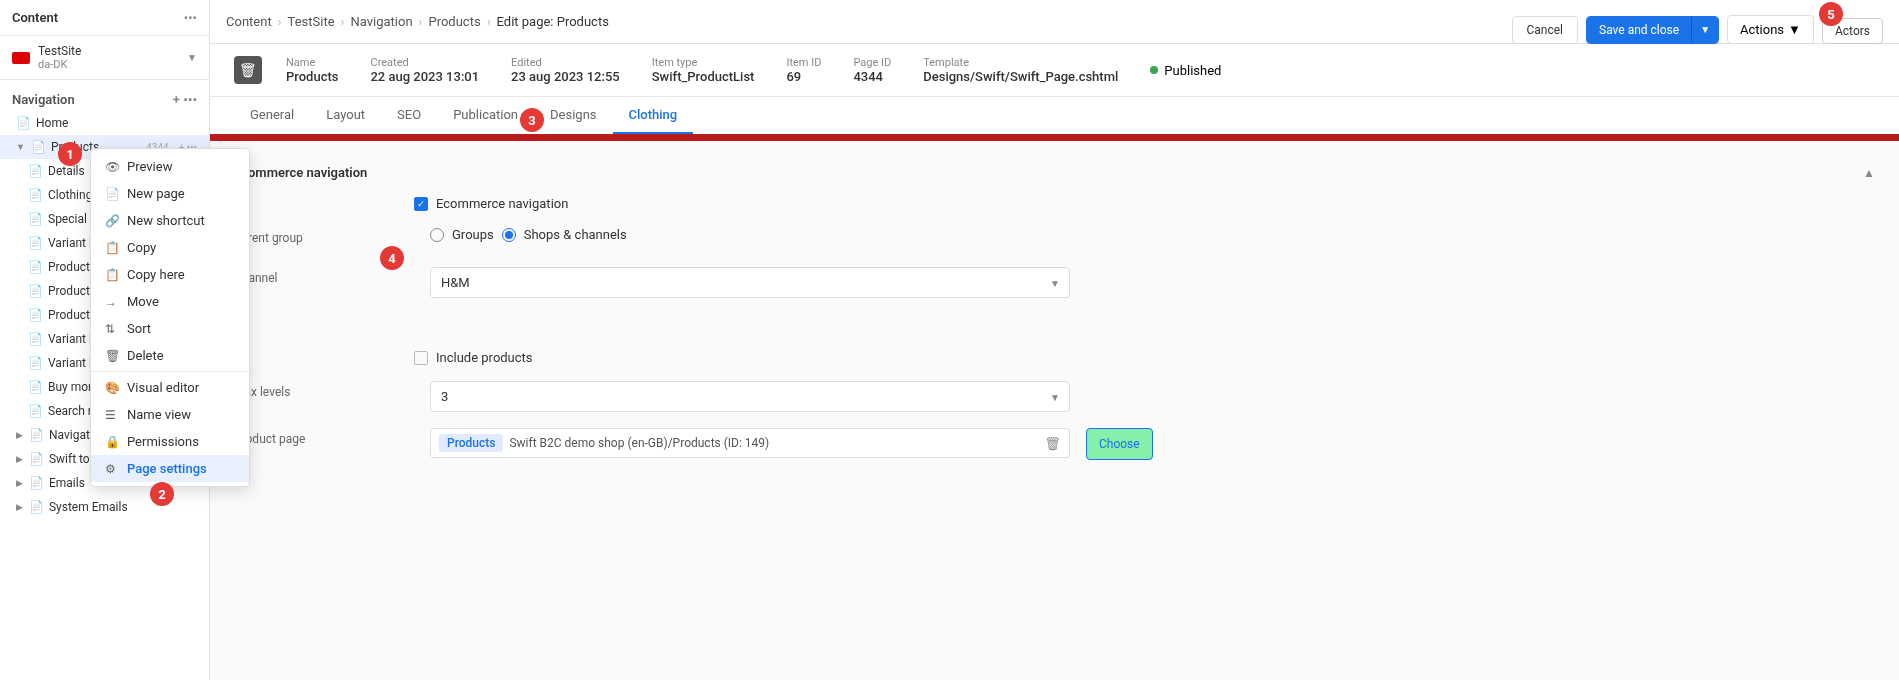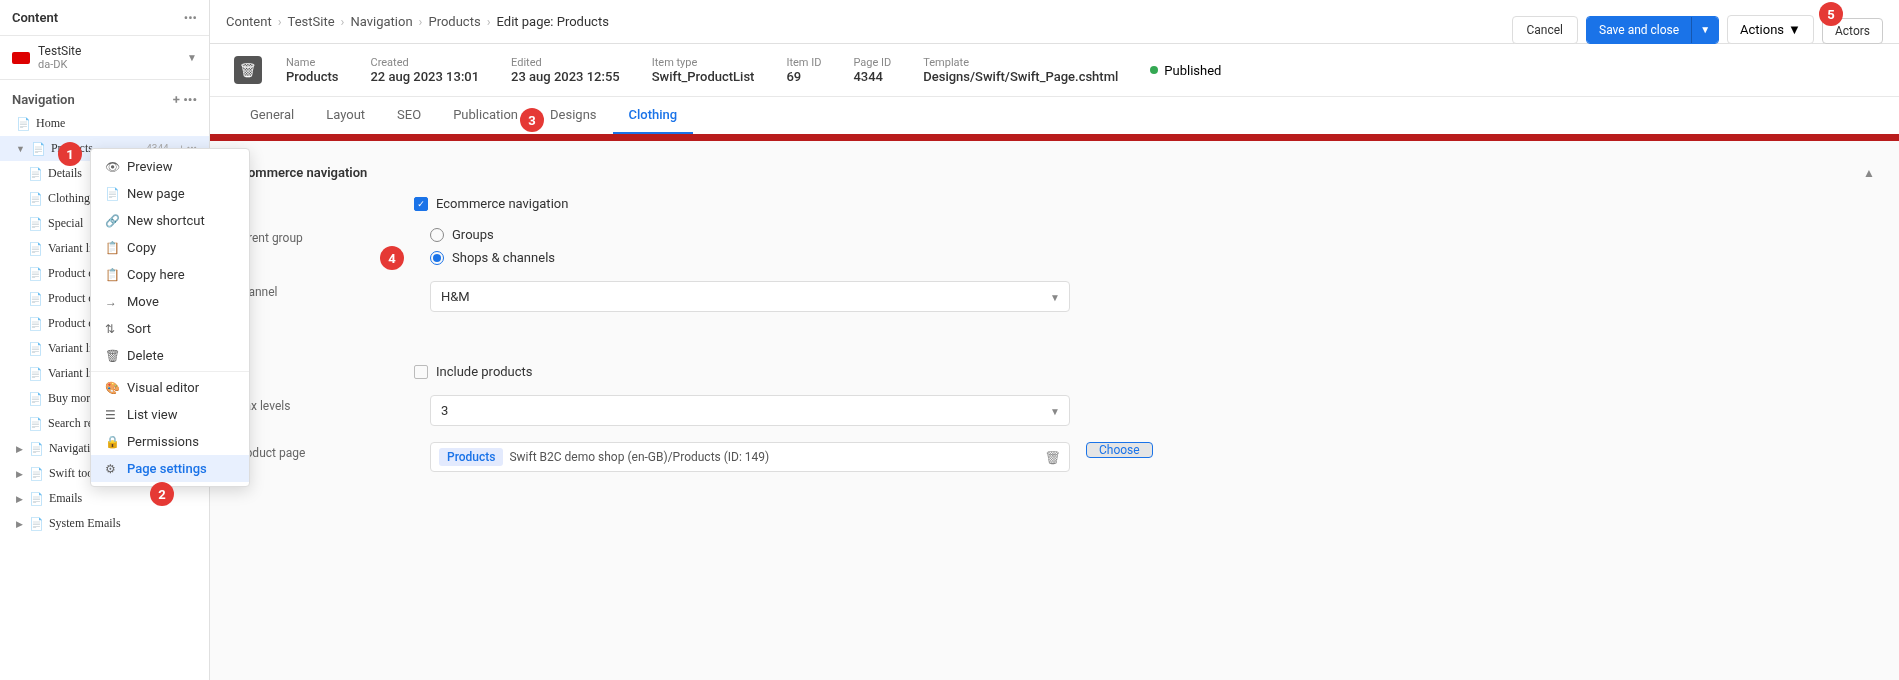--- a/index.html
+++ b/index.html
@@ -17,21 +17,21 @@
     .site-name { font-size: 12px; color: #333; }
     .site-locale { font-size: 11px; color: #888; }
     .chevron-down { color: #888; font-size: 10px; }
 
     .nav-section { padding: 8px 0; flex: 1; overflow-y: auto; }
     .nav-section-title { padding: 4px 12px; font-size: 12px; font-weight: 600; color: #555; display: flex; align-items: center; justify-content: space-between; }
     .nav-section-actions { display: flex; gap: 4px; color: #888; }
 
     .nav-item { padding: 5px 12px 5px 16px; display: flex; align-items: center; gap: 6px; cursor: pointer; color: #333; position: relative; }
     .nav-item .nav-icon { color: #666; font-size: 12px; width: 14px; flex-shrink: 0; }
-    .nav-item .nav-label { flex: 1; font-size: 12px; white-space: nowrap; overflow: hidden; text-overflow: ellipsis; font-family: Liberation Serif, serif; }
+    .nav-item .nav-label { flex: 1; font-size: 12px; white-space: nowrap; overflow: hidden; text-overflow: ellipsis; }
     .nav-item-indent { padding-left: 28px; }
 
     
     .context-menu { position: absolute; left: 90px; top: 148px; background: #fff; border: 1px solid #ddd; border-radius: 4px; box-shadow: 0 4px 16px rgba(0,0,0,0.15); z-index: 100; min-width: 160px; padding: 4px 0; }
     .context-menu-item { padding: 6px 14px; display: flex; align-items: center; gap: 8px; cursor: pointer; color: #333; font-size: 12px; }
     .context-menu-item.active-item { background: #e8f0fe; color: #1a73e8; font-weight: 500; }
     .context-menu-item .cm-icon { width: 14px; color: #666; font-size: 12px; }
     .context-menu-divider { border-top: 1px solid #eee; margin: 2px 0; }
 
     
@@ -70,40 +70,40 @@
     .section-title .expand-icon { color: #888; font-size: 12px; }
     .form-label { font-size: 12px; color: #666; margin-bottom: 6px; width: 180px; flex-shrink: 0; }
     .form-row { display: flex; align-items: flex-start; gap: 16px; margin-bottom: 16px; }
     .form-row .form-label { padding-top: 4px; }
 
     .checkbox-group { display: flex; align-items: center; gap: 8px; }
     .checkbox { width: 14px; height: 14px; border: 1px solid #1a73e8; background: #1a73e8; border-radius: 2px; display: flex; align-items: center; justify-content: center; flex-shrink: 0; }
     .checkbox-check { color: #fff; font-size: 9px; }
     .checkbox-label { font-size: 13px; color: #333; }
 
-    .radio-group { display: flex; flex-direction: column; gap: 8px; }
+    .radio-group { display: flex; flex-direction: row; gap: 8px; }
     .radio-item { display: flex; align-items: center; gap: 8px; }
     .radio-outer { width: 14px; height: 14px; border: 1.5px solid #888; border-radius: 50%; display: flex; align-items: center; justify-content: center; flex-shrink: 0; }
     .radio-outer.selected { border-color: #1a73e8; }
     .radio-inner { width: 8px; height: 8px; border-radius: 50%; background: #1a73e8; }
     .radio-label { font-size: 13px; color: #333; }
 
     .select-wrapper { position: relative; }
     .select-field { width: 640px; padding: 7px 32px 7px 10px; border: 1px solid #ddd; border-radius: 4px; appearance: none; background: #fff; font-size: 13px; color: #333; cursor: pointer; }
     .select-arrow { position: absolute; right: 10px; top: 50%; transform: translateY(-50%); color: #888; font-size: 10px; pointer-events: none; }
 
     .checkbox-inline { display: flex; align-items: center; gap: 8px; margin-top: 8px; }
     .checkbox-unchecked { width: 14px; height: 14px; border: 1px solid #bbb; border-radius: 2px; flex-shrink: 0; }
 
     .product-page-field { display: flex; align-items: center; gap: 6px; width: 640px; border: 1px solid #ddd; border-radius: 4px; padding: 5px 8px; background: #fff; }
     .product-page-tag { background: #e3eafd; color: #1a73e8; padding: 2px 8px; border-radius: 3px; font-size: 12px; font-weight: 500; }
     .product-page-path { font-size: 12px; color: #555; flex: 1; }
     .product-page-actions { display: flex; gap: 6px; }
     .product-page-del { color: #888; cursor: pointer; font-size: 13px; }
-    .btn-choose { padding: 0 12px; background: #e5e5e5; border: 1px solid #1a73e8; color: #1a73e8; border-radius: 4px; cursor: pointer; font-size: 12px; }
+    .btn-choose { padding: 8px 12px; background: #86efac; border: 1px solid #1a73e8; color: #1a73e8; border-radius: 4px; cursor: pointer; font-size: 12px; }
 
     
     .annotation { position: absolute; border-radius: 50%; background: #e53935; color: #fff; font-weight: 700; font-size: 13px; width: 24px; height: 24px; display: flex; align-items: center; justify-content: center; pointer-events: none; z-index: 200; }
 
     
     .actors-btn { padding: 5px 12px; background: #fff; border: 1px solid #ccc; border-radius: 4px; font-size: 12px; color: #333; cursor: pointer; display: flex; align-items: center; gap: 4px; }
 
     .nav-item-with-highlight { background: #e8f0fe; }
 
     .collapse-arrow { font-size: 9px; color: #888; }
@@ -247,21 +247,21 @@
       <span class="cm-icon">🗑</span>
       <span>Delete</span>
     </div>
     <div class="context-menu-divider"></div>
     <div class="context-menu-item">
       <span class="cm-icon">🎨</span>
       <span>Visual editor</span>
     </div>
     <div class="context-menu-item">
       <span class="cm-icon">☰</span>
-      <span>List view</span>
+      <span>Name view</span>
     </div>
     <div class="context-menu-item">
       <span class="cm-icon">🔒</span>
       <span>Permissions</span>
     </div>
     <div class="context-menu-item active-item">
       <span class="cm-icon">⚙</span>
       <span>Page settings</span>
     </div>
   </div>

